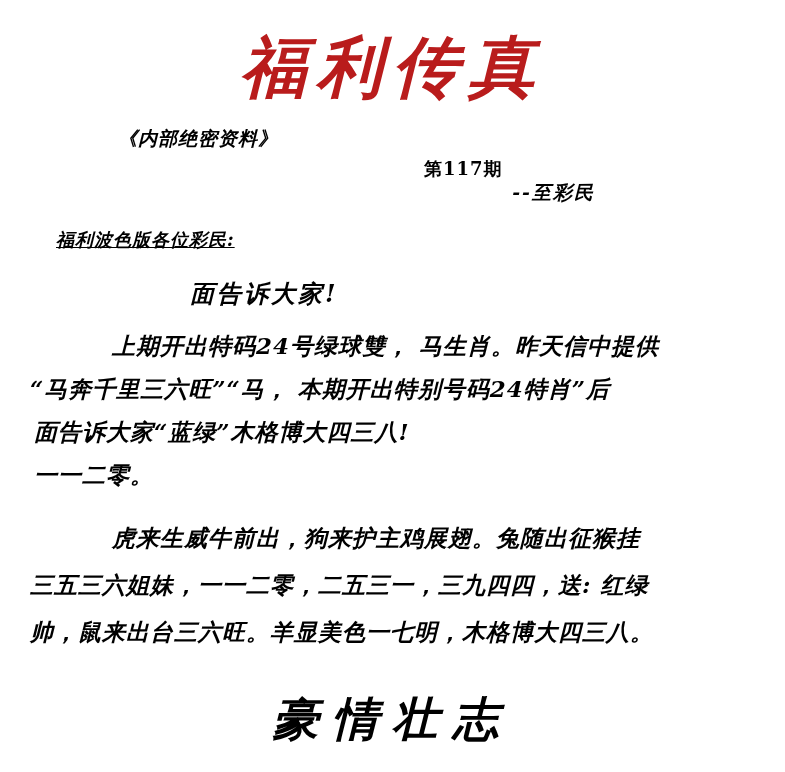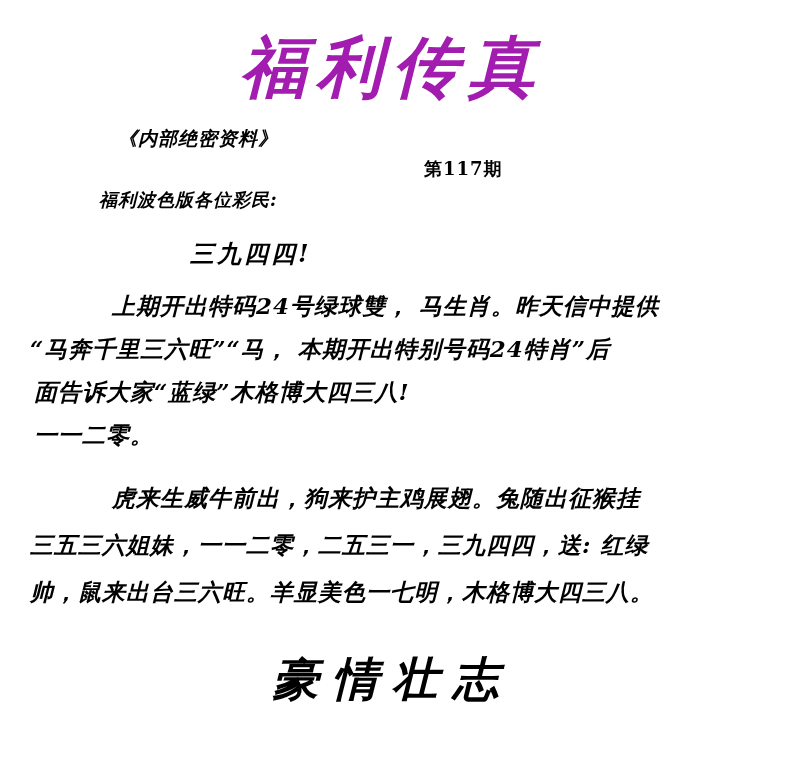--- a/index.html
+++ b/index.html
@@ -22,21 +22,21 @@
   }
   .title {
     text-align: center;
     font-family: "DejaVu Serif", serif;
     font-weight: bold;
     font-size: 66px;
     letter-spacing: 10px;
     line-height: 1;
     padding-top: 34px;
     font-style: italic;
-    color: #a21caf;
+    color: #b91c1c;
   }
   .subline {
     position: relative;
     height: 40px;
     margin-top: 26px;
   }
   .subtitle-left {
     position: absolute;
     left: 118px;
     top: 0;
@@ -61,26 +61,27 @@
     padding-right: 190px;
     margin-top: 14px;
     font-family: "DejaVu Serif", serif;
     font-size: 19px;
     font-weight: bold;
     font-style: italic;
     letter-spacing: 2px;
   }
   .greeting {
     margin-top: 22px;
-    padding-left: 99px;
+    padding-left: 56px;
     font-family: "DejaVu Serif", serif;
     font-size: 18px;
     font-weight: bold;
     font-style: italic;
     letter-spacing: 1px;
+    text-decoration: underline;
   }
   .exclaim {
     margin-top: 26px;
     padding-left: 190px;
     font-family: "DejaVu Serif", serif;
     font-size: 24px;
     font-weight: bold;
     font-style: italic;
     letter-spacing: 3px;
   }
@@ -129,24 +130,25 @@
 
 <div class="page">
 
   <div class="title">福利传真</div>
 
   <div class="subline">
     <div class="subtitle-left">《内部绝密资料》</div>
     <div class="issue">第117期</div>
   </div>
 
+  <div class="byline">--至彩民</div>
 
   <div class="greeting">福利波色版各位彩民:</div>
 
-  <div class="exclaim">三九四四!</div>
+  <div class="exclaim">面告诉大家!</div>
 
   <div class="body-block">
     <div class="body-line indent-1">上期开出特码24号绿球雙， 马生肖。昨天信中提供</div>
     <div class="body-line indent-0">“马奔千里三六旺”“马， 本期开出特别号码24特肖”后</div>
     <div class="body-line indent-small">面告诉大家“蓝绿”木格博大四三八!</div>
     <div class="body-line indent-small">一一二零。</div>
   </div>
 
   <div class="verse-block">
     <div class="verse-line verse-indent">虎来生威牛前出，狗来护主鸡展翅。兔随出征猴挂</div>

